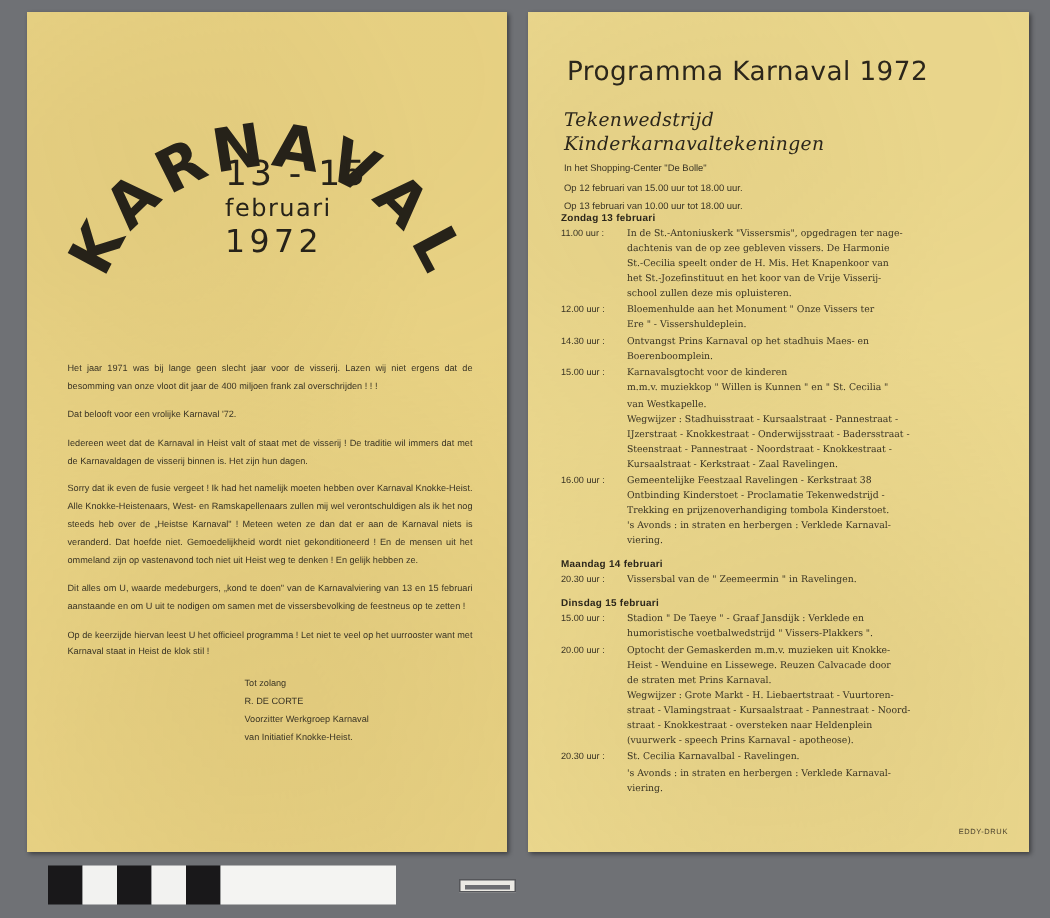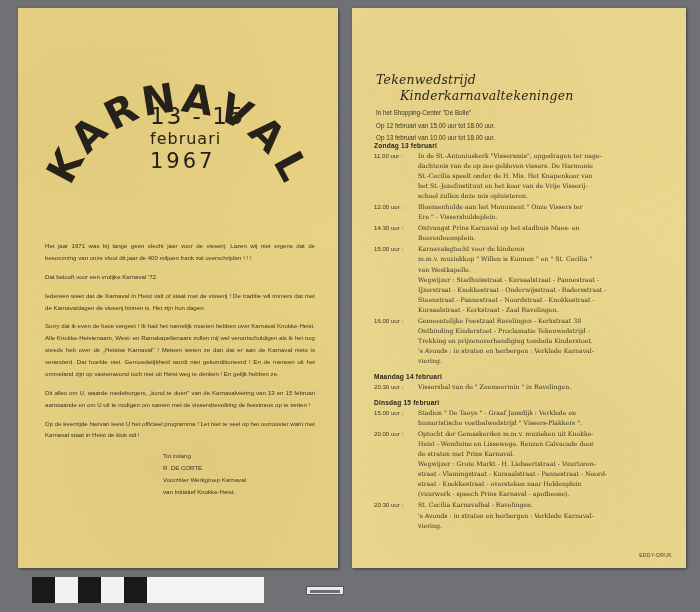--- a/index.html
+++ b/index.html
@@ -69,21 +69,21 @@
     font-family:"DejaVu Sans", sans-serif;
     font-size:17.5px; color:#2b261b; letter-spacing:.3px;
   }
   .script {
     position:absolute; left:24px;
     font-family:"DejaVu Serif", serif;
     font-style:italic; font-size:12.5px; color:#2b261b;
     letter-spacing:.2px;
   }
   .script.s1 { top:64px; }
-  .script.s2 { top:80px; font-size:12.5px;margin-left:24px; }
+  .script.s2 { top:80px; font-size:12.5px; }
 
   .expo {
     position:absolute; left:24px; top:99px; width:290px;
     font-size:6.3px; line-height:2.0; color:#3a3424;
   }
 
   .sched { position:absolute; left:22px; top:134px; width:296px; }
   .day {
     font-size:6.6px; font-weight:700; color:#2b261b;
     margin-top:7px; margin-bottom:2px; letter-spacing:.2px;
@@ -138,21 +138,21 @@
         <span class="arc-letter" style="transform: translate(-19.7083px, -20.4736px) rotate(-8.85714deg) translate(-50%, -50%);">N</span>
         <span class="arc-letter" style="transform: translate(19.7083px, -20.4736px) rotate(8.85714deg) translate(-50%, -50%);">A</span>
         <span class="arc-letter" style="transform: translate(57.2561px, -8.48031px) rotate(26.5714deg) translate(-50%, -50%);">V</span>
         <span class="arc-letter" style="transform: translate(89.3743px, 14.369px) rotate(44.2857deg) translate(-50%, -50%);">A</span>
         <span class="arc-letter" style="transform: translate(113.017px, 45.9076px) rotate(62deg) translate(-50%, -50%);">L</span>
       </div>
 
     <div class="date-block">
       <div class="d1">13 - 15</div>
       <div class="d2">februari</div>
-      <div class="d3">1967</div>
+      <div class="d3">1972</div>
     </div>
 
     <div class="letter">
         <p>Het jaar 1971 was bij lange geen slecht jaar voor de visserij. Lazen wij niet ergens dat de besomming van onze vloot dit jaar de 400 miljoen frank zal overschrijden ! ! !</p>
         <p>Dat belooft voor een vrolijke Karnaval '72.</p>
         <p>Iedereen weet dat de Karnaval in Heist valt of staat met de visserij ! De traditie wil immers dat met de Karnavaldagen de visserij binnen is. Het zijn hun dagen.</p>
         <p>Sorry dat ik even de fusie vergeet ! Ik had het namelijk moeten hebben over Karnaval Knokke-Heist. Alle Knokke-Heistenaars, West- en Ramskapellenaars zullen mij wel verontschuldigen als ik het nog steeds heb over de „Heistse Karnaval" ! Meteen weten ze dan dat er aan de Karnaval niets is veranderd. Dat hoefde niet. Gemoedelijkheid wordt niet gekonditioneerd ! En de mensen uit het ommeland zijn op vastenavond toch niet uit Heist weg te denken ! En gelijk hebben ze.</p>
         <p>Dit alles om U, waarde medeburgers, „kond te doen" van de Karnavalviering van 13 en 15 februari aanstaande en om U uit te nodigen om samen met de vissersbevolking de feestneus op te zetten !</p>
         <p>Op de keerzijde hiervan leest U het officieel programma ! Let niet te veel op het uurrooster want met Karnaval staat in Heist de klok stil !</p>
         <div class="sig">
@@ -160,20 +160,21 @@
           <div>R. DE CORTE</div>
           <div>Voorzitter Werkgroep Karnaval</div>
           <div>van Initiatief Knokke-Heist.</div>
         </div>
       </div>
   </div>
 
   <div class="page right">
     <div class="grain"></div>
 
+    <div class="prog-title">Programma  Karnaval 1972</div>
 
     <div class="script s1">Tekenwedstrijd</div>
     <div class="script s2">Kinderkarnavaltekeningen</div>
 
     <div class="expo">
         <div>In het Shopping-Center  "De Bolle"</div>
         <div>Op 12 februari  van 15.00 uur tot 18.00 uur.</div>
         <div>Op 13 februari  van 10.00 uur tot 18.00 uur.</div>
       </div>
 

